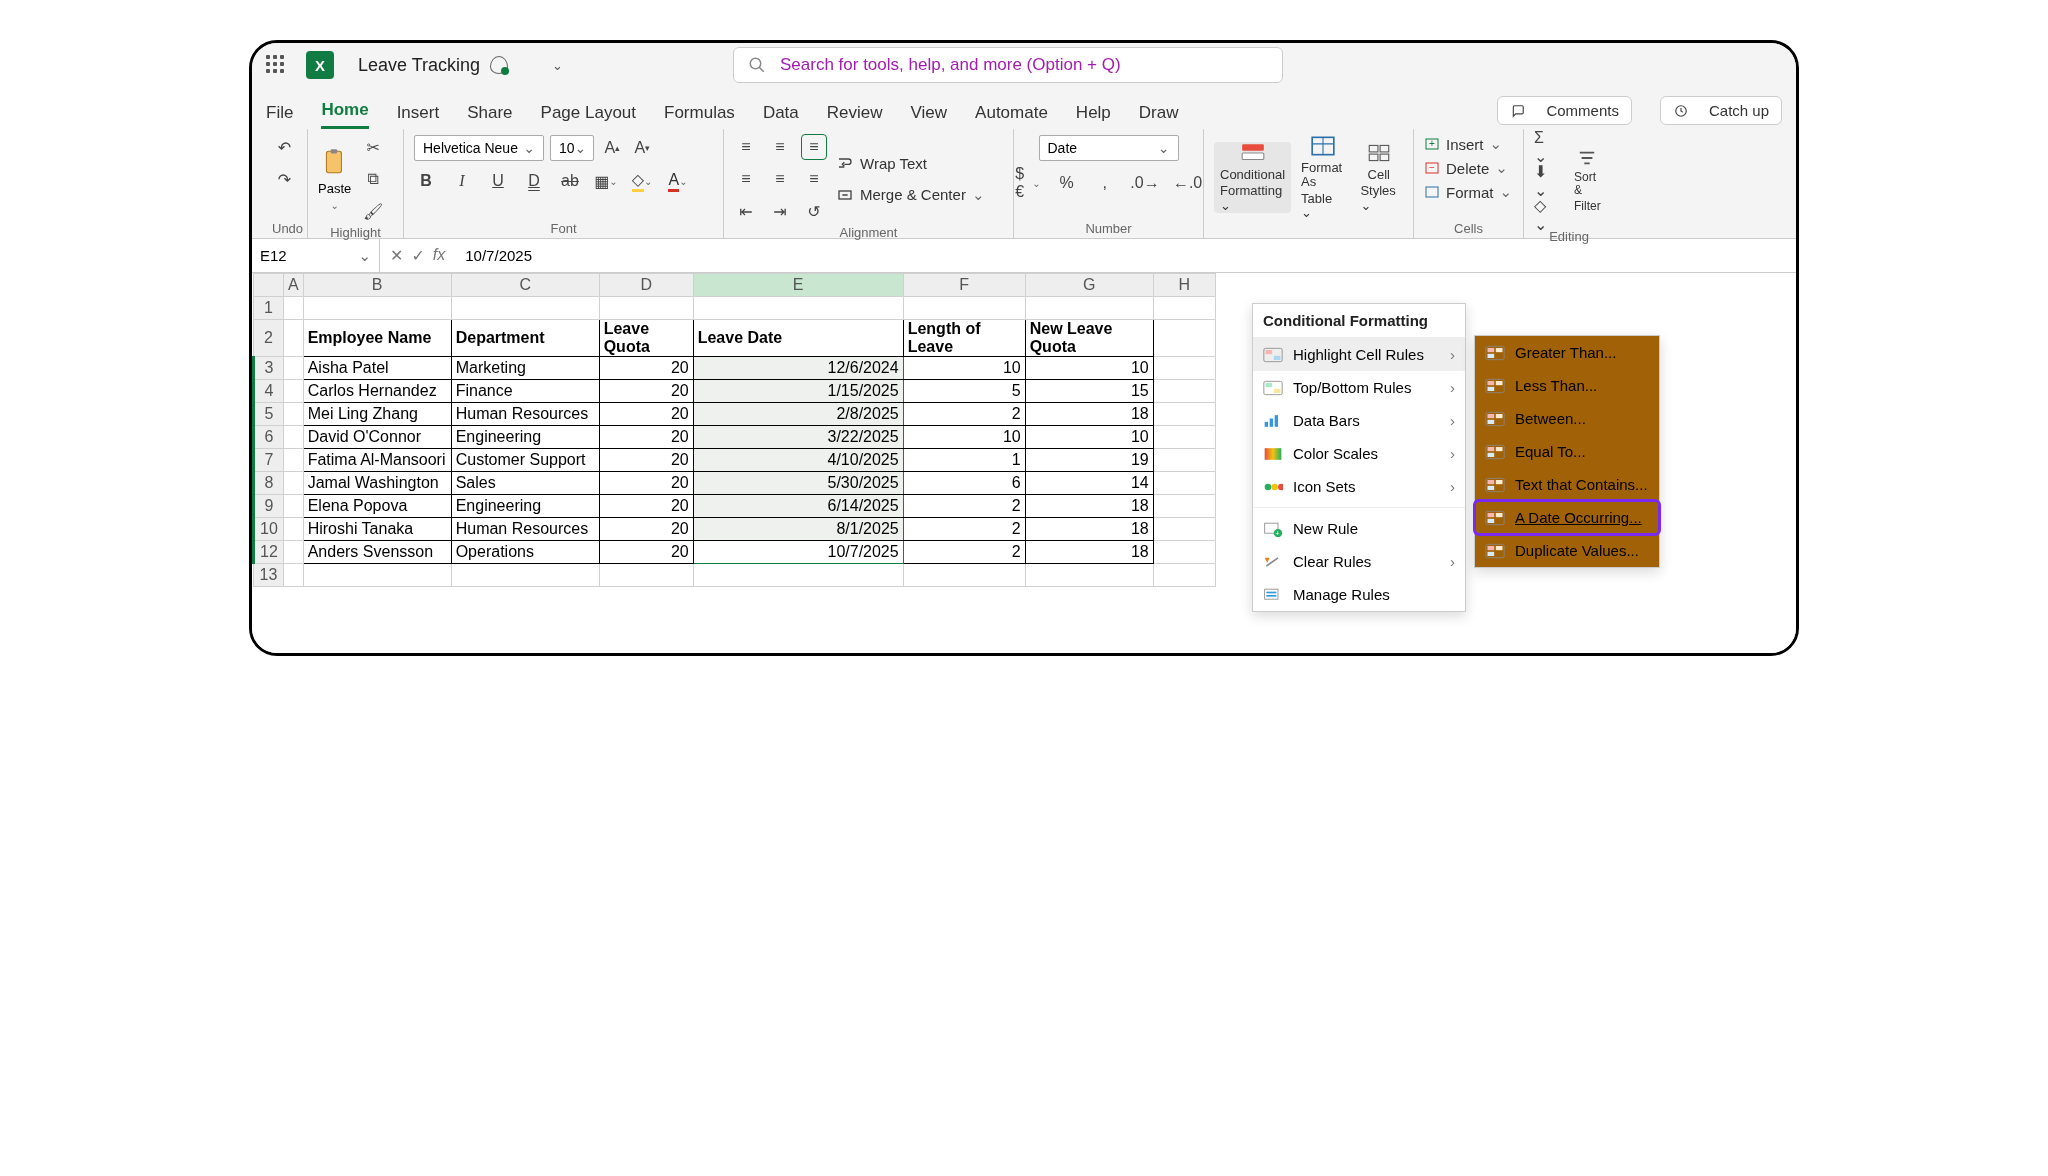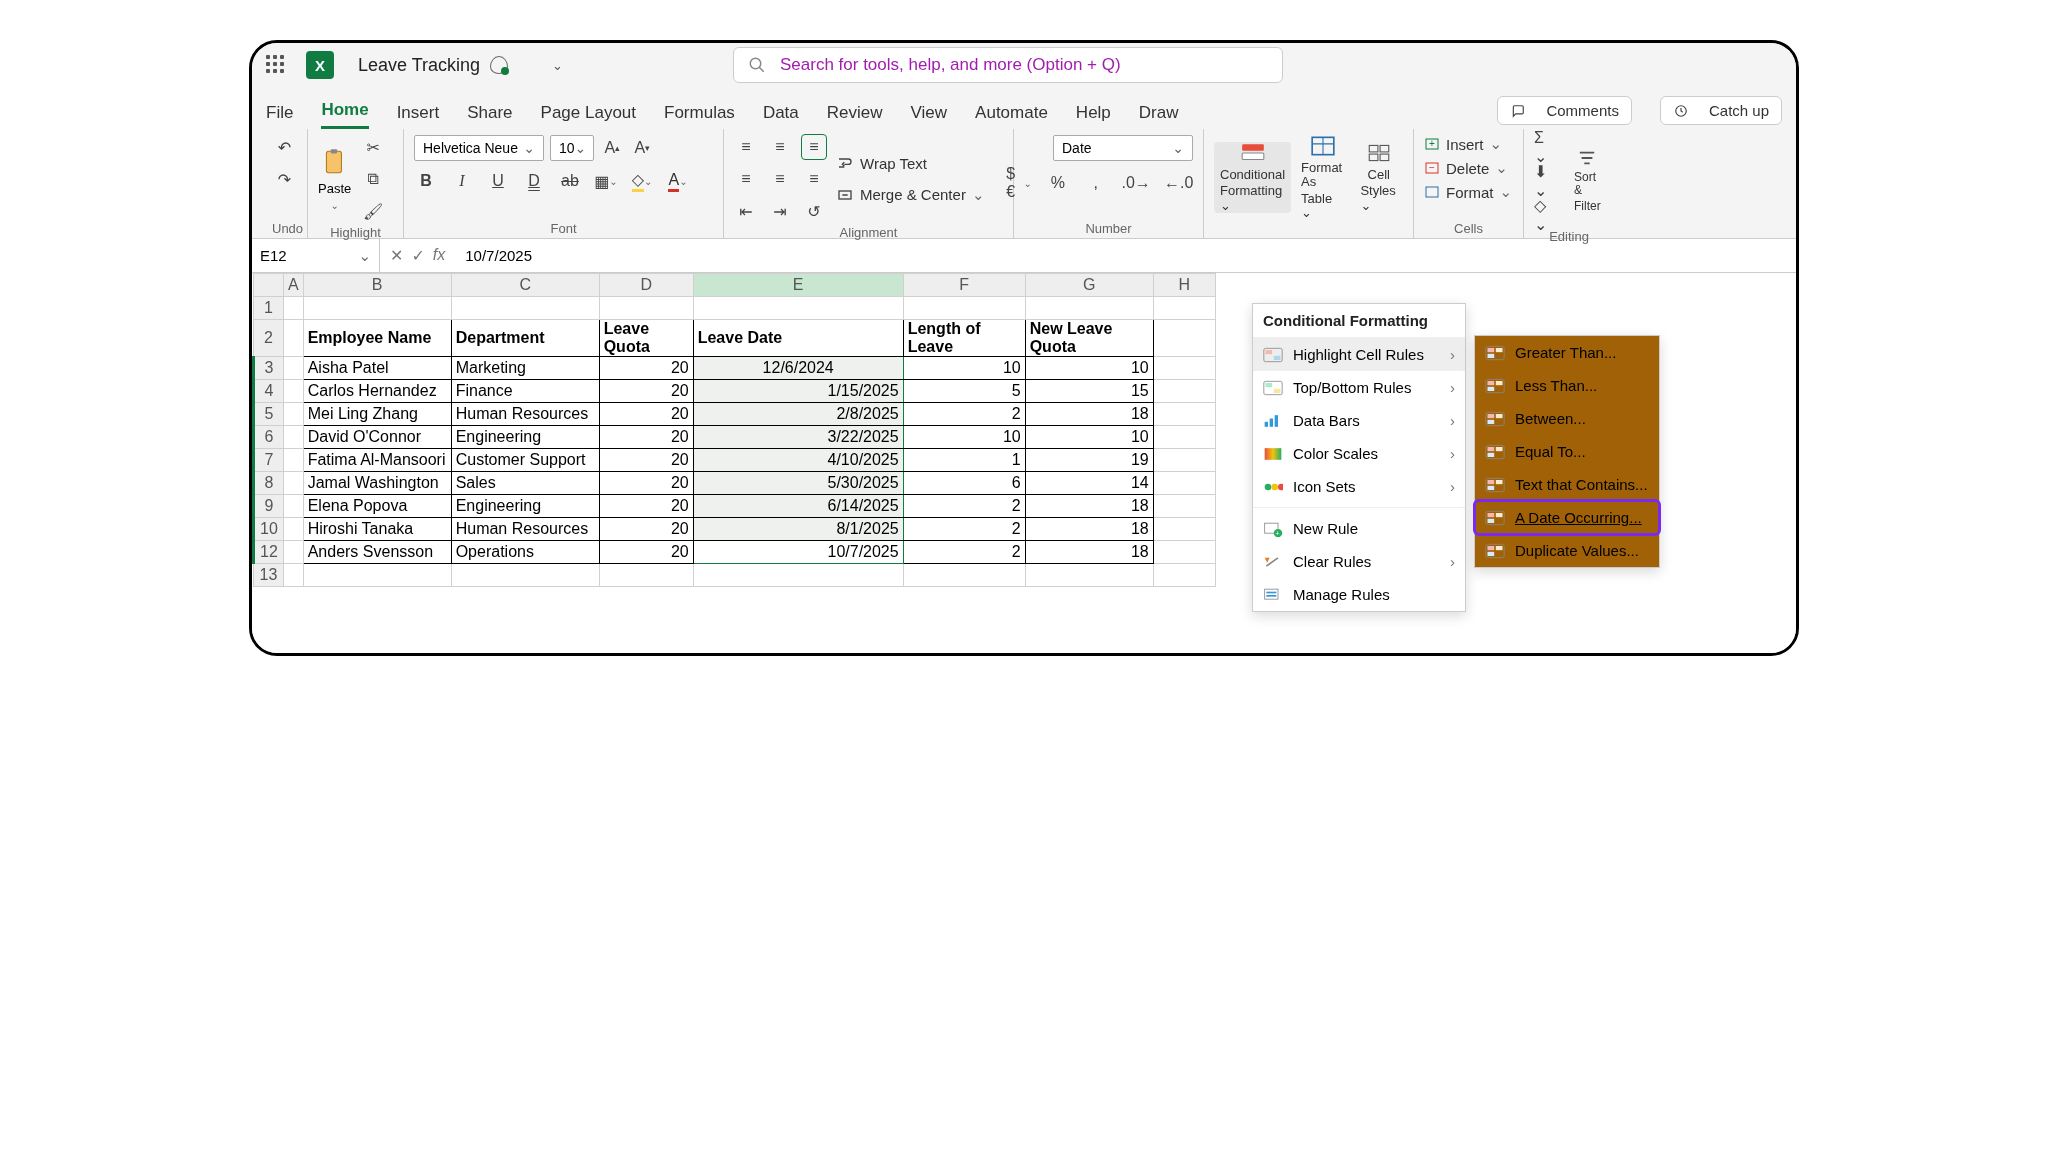--- a/index.html
+++ b/index.html
@@ -58,21 +58,21 @@
 .colF{width:122px;}
 .colG{width:128px;}
 .colH{width:62px;}
 .th-sel{background:#c8e6d0!important;}
 .rownum.selband{border-left:3px solid #107c41!important;}
 
 .hdrcell{font-weight:700;border:1.5px solid #000!important;}
 .datacell{border:1.5px solid #000!important;}
 .num{text-align:right;}
 .seltd{background:#eef1ee!important;border-left:1.6px solid #107c41!important;border-right:1.6px solid #107c41!important;}
-.seltd.first{border-top:1.6px solid #107c41!important;text-align:center;}
+.seltd.first{border-top:1.6px solid #107c41!important;}
 .seltd.last{border-bottom:1.6px solid #107c41!important;}
 .activecell{background:#fff!important;}
 
 
 .cf-menu{position:absolute; top:260px; left:1000px; width:214px; background:#fff; border:1px solid #ccc; box-shadow:0 4px 12px rgba(0,0,0,.15); font-size:15px; z-index:5;}
 .cf-title{padding:8px 10px;font-weight:600;color:#222;border-bottom:1px solid #eee;}
 .cf-item{display:flex;align-items:center;gap:10px;padding:8px 10px;cursor:pointer;position:relative;}
 .cf-item:hover,.cf-item.hover{background:#eee;}
 .cf-item .arrow{margin-left:auto;color:#777;}
 .cf-sep{border-top:1px solid #eee;margin:4px 0;}
@@ -242,21 +242,21 @@
               </svg>
             <span>Merge &amp; Center</span> 
               <span class="muted">⌄</span>
             </div>
         </div>
       </div>
       <div class="rgroup-label">Alignment</div>
     </div>
 
     <div class="rgroup" style="width:190px;">
-      <div class="rgroup-body" style="flex-direction:column;gap:10px;align-items:flex-end;">
+      <div class="rgroup-body" style="flex-direction:column;gap:10px;align-items:center;">
         <div class="fontbox" style="width:140px;justify-content:space-between;">
             <span>Date</span>
             <span class="muted">⌄</span>
           </div>
         <div style="display:flex;gap:14px;align-items:center;">
           <span class="ico-btn">$€ <span class="muted" style="font-size:10px;">⌄</span></span>
           <span class="ico-btn">%</span>
           <span class="ico-btn">,</span>
           <span class="ico-btn">.0→</span>
           <span class="ico-btn">←.0</span>

